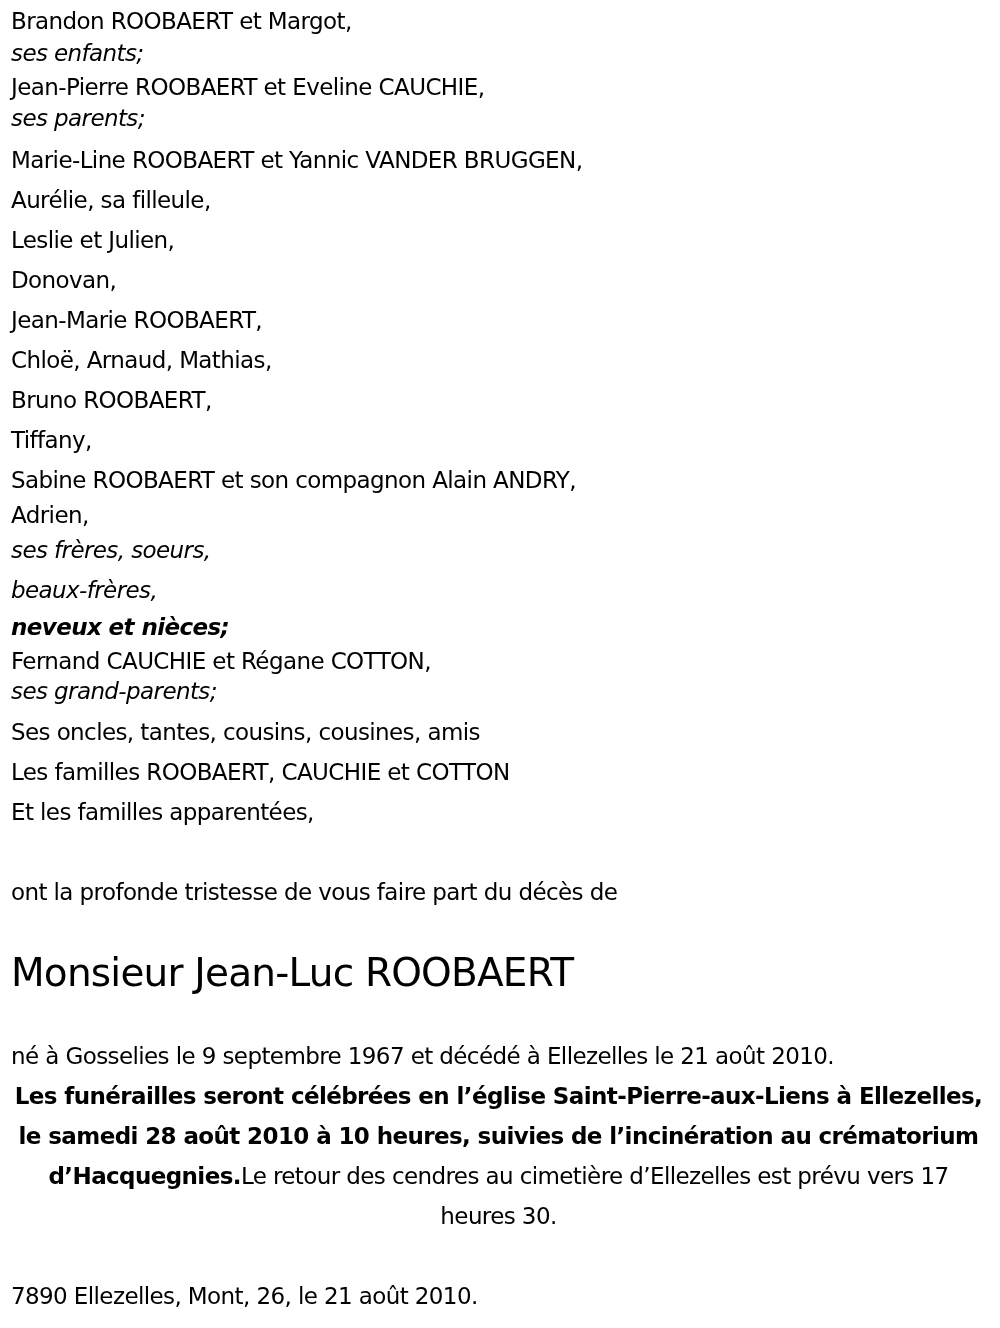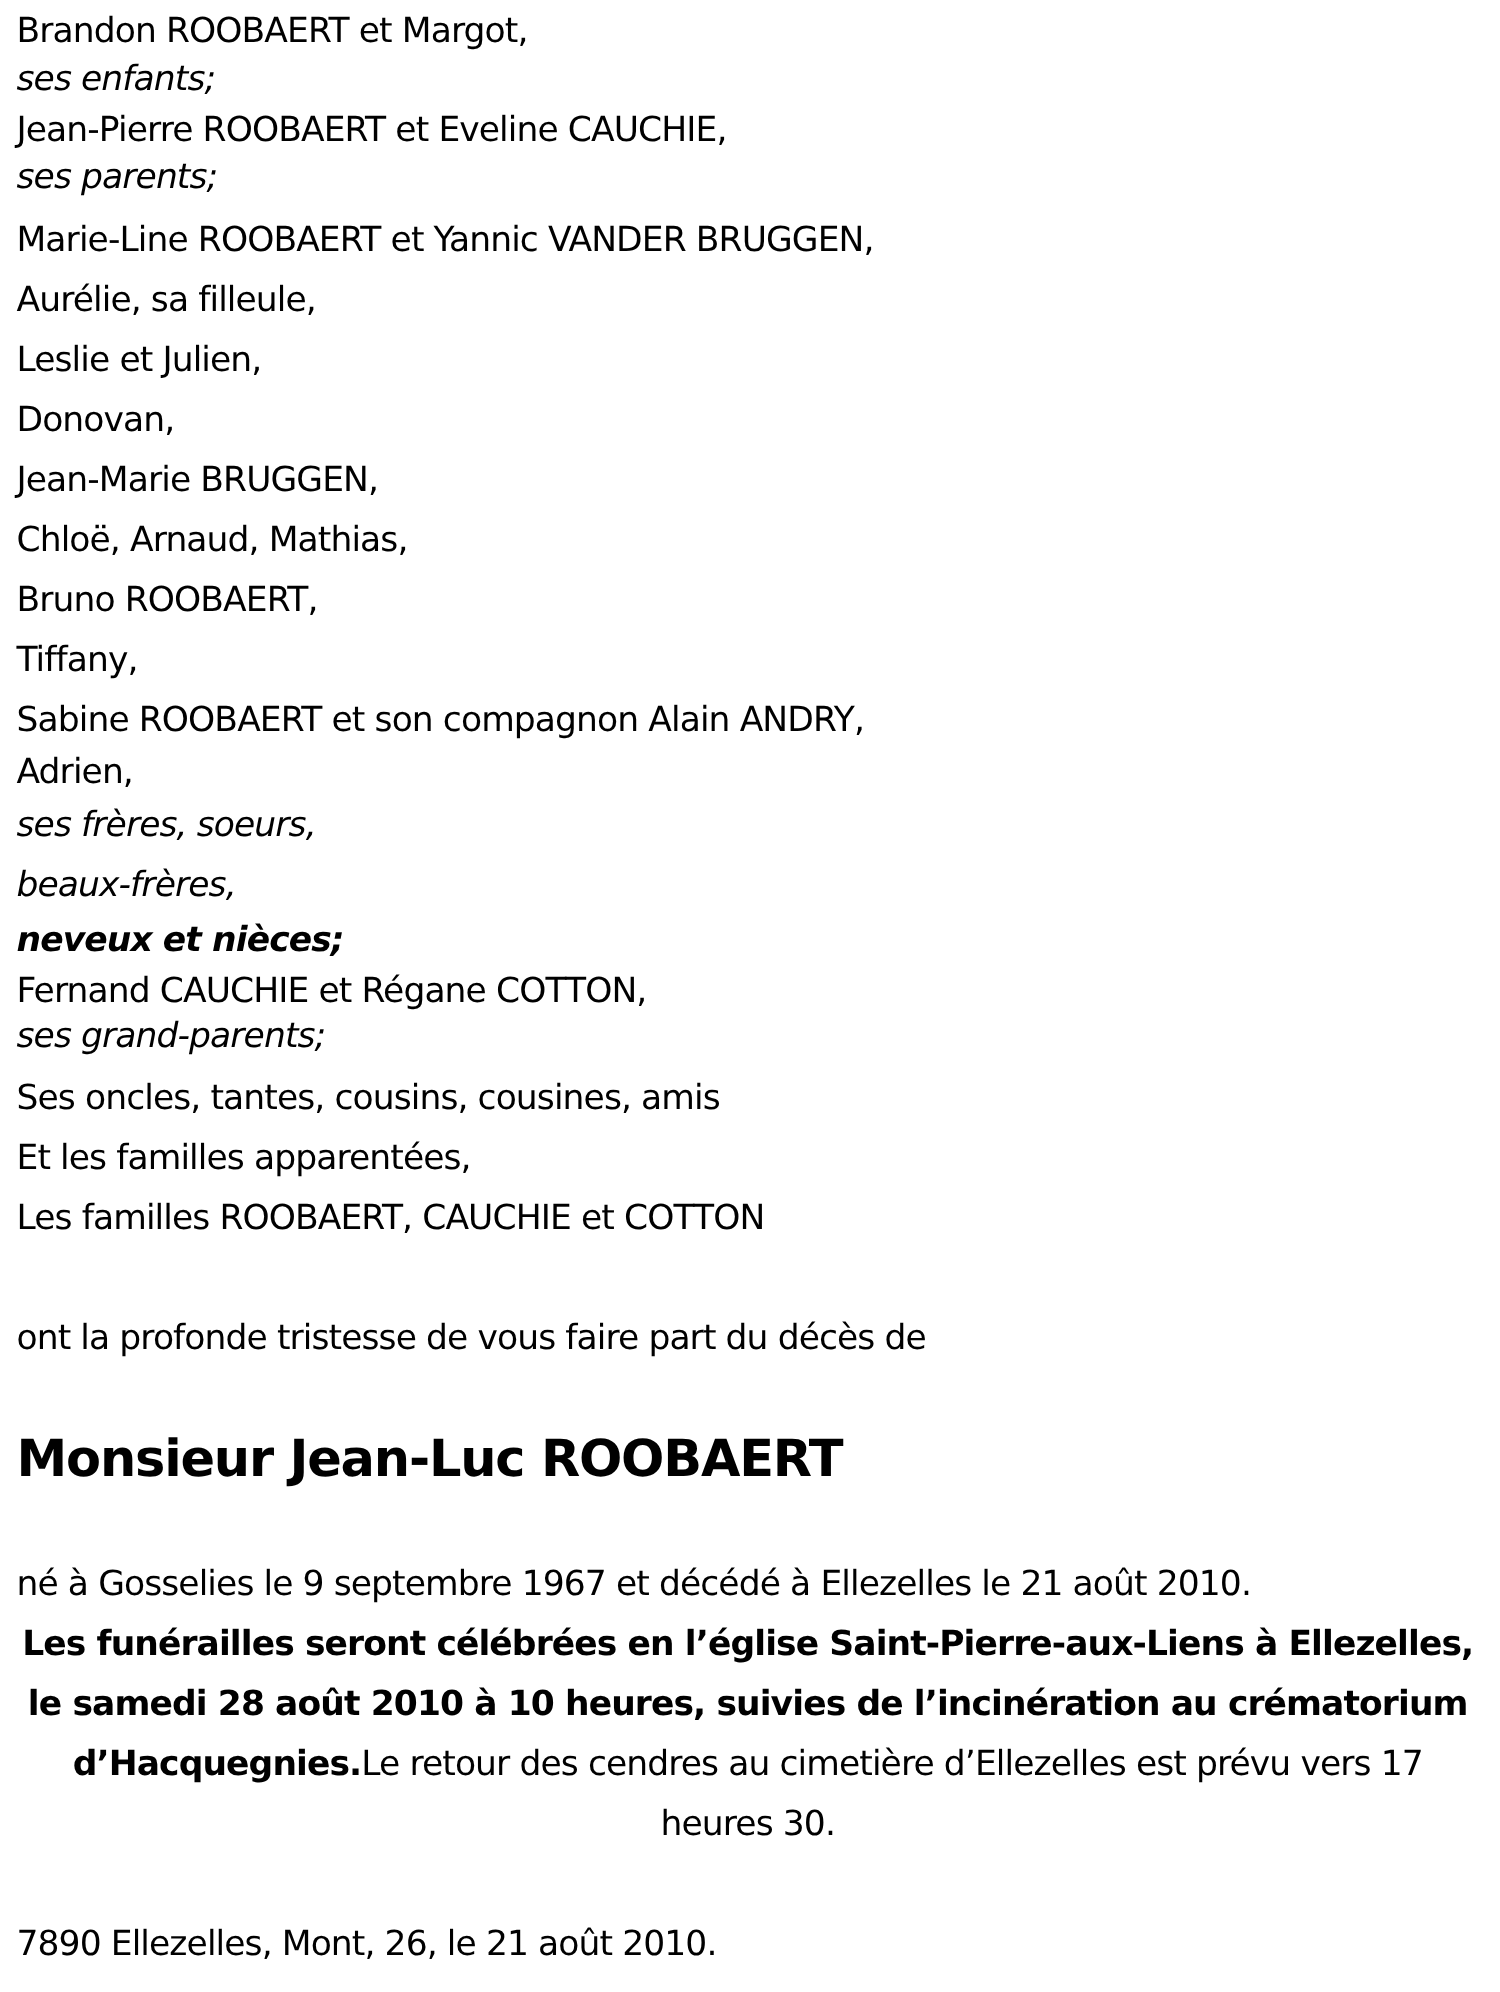--- a/index.html
+++ b/index.html
@@ -7,21 +7,21 @@
     width: 1000px; height: 1328px; overflow: hidden;
     font-family: "DejaVu Sans", sans-serif;
     color: #000000;
     font-size: 23px;
     letter-spacing: -0.6px;
   }
   .page { position: relative; padding: 0 4px 0 11px; }
   .line { height: 40px; line-height: 40px; white-space: nowrap; }
   .right { font-style: italic; height: 40px; line-height: 40px; white-space: nowrap; margin-right: 0; }
   .gap { height: 40px; }
-  .name-title { font-weight: bold; font-size: 34px; height: 82px; line-height: 82px; letter-spacing: -0.8px; }
+  .name-title { font-weight: normal; font-size: 39px; height: 82px; line-height: 82px; letter-spacing: -0.8px; }
   .para { line-height: 40px; text-align: center; }
   .bold { font-weight: bold; }
 </style>
 </head>
 <body>
 
 <div class="page">
 
   <div style="padding-top:6px;">
     <div class="line" style="height:30px;line-height:30px;">Brandon ROOBAERT et Margot,</div>
@@ -31,40 +31,40 @@
   <div>
     <div class="line" style="height:32px;line-height:34px;">Jean-Pierre ROOBAERT et Eveline CAUCHIE,</div>
     <div class="right" style="height:32px;line-height:32px;">ses parents;</div>
   </div>
 
   <div style="padding-top:6px;">
     <div class="line">Marie-Line ROOBAERT et Yannic VANDER BRUGGEN,</div>
     <div class="line">Aurélie, sa filleule,</div>
     <div class="line">Leslie et Julien,</div>
     <div class="line">Donovan,</div>
-    <div class="line">Jean-Marie BRUGGEN,</div>
+    <div class="line">Jean-Marie ROOBAERT,</div>
     <div class="line">Chloë, Arnaud, Mathias,</div>
     <div class="line">Bruno ROOBAERT,</div>
     <div class="line">Tiffany,</div>
     <div class="line">Sabine ROOBAERT et son compagnon Alain ANDRY,</div>
     <div class="line" style="height:30px;line-height:30px;">Adrien,</div>
     <div class="right">ses frères, soeurs,</div>
     <div class="right">beaux-frères,</div>
     <div class="right" style="height:34px;line-height:34px;font-weight:bold;">neveux et nièces;</div>
   </div>
 
   <div>
     <div class="line" style="height:30px;line-height:34px;">Fernand CAUCHIE et Régane COTTON,</div>
     <div class="right" style="height:34px;line-height:34px;">ses grand-parents;</div>
   </div>
 
   <div style="padding-top:4px;">
     <div class="line">Ses oncles, tantes, cousins, cousines, amis</div>
+    <div class="line">Les familles ROOBAERT, CAUCHIE et COTTON</div>
     <div class="line">Et les familles apparentées,</div>
-    <div class="line">Les familles ROOBAERT, CAUCHIE et COTTON</div>
   </div>
 
   <div class="gap"></div>
 
   <div class="line">ont la profonde tristesse de vous faire part du décès de</div>
 
   <div class="name-title" style="margin-top:20px;">Monsieur Jean-Luc ROOBAERT</div>
 
   <div class="line" style="margin-top:22px;">né à Gosselies le 9 septembre 1967 et décédé à Ellezelles le 21 août 2010.</div>
 

